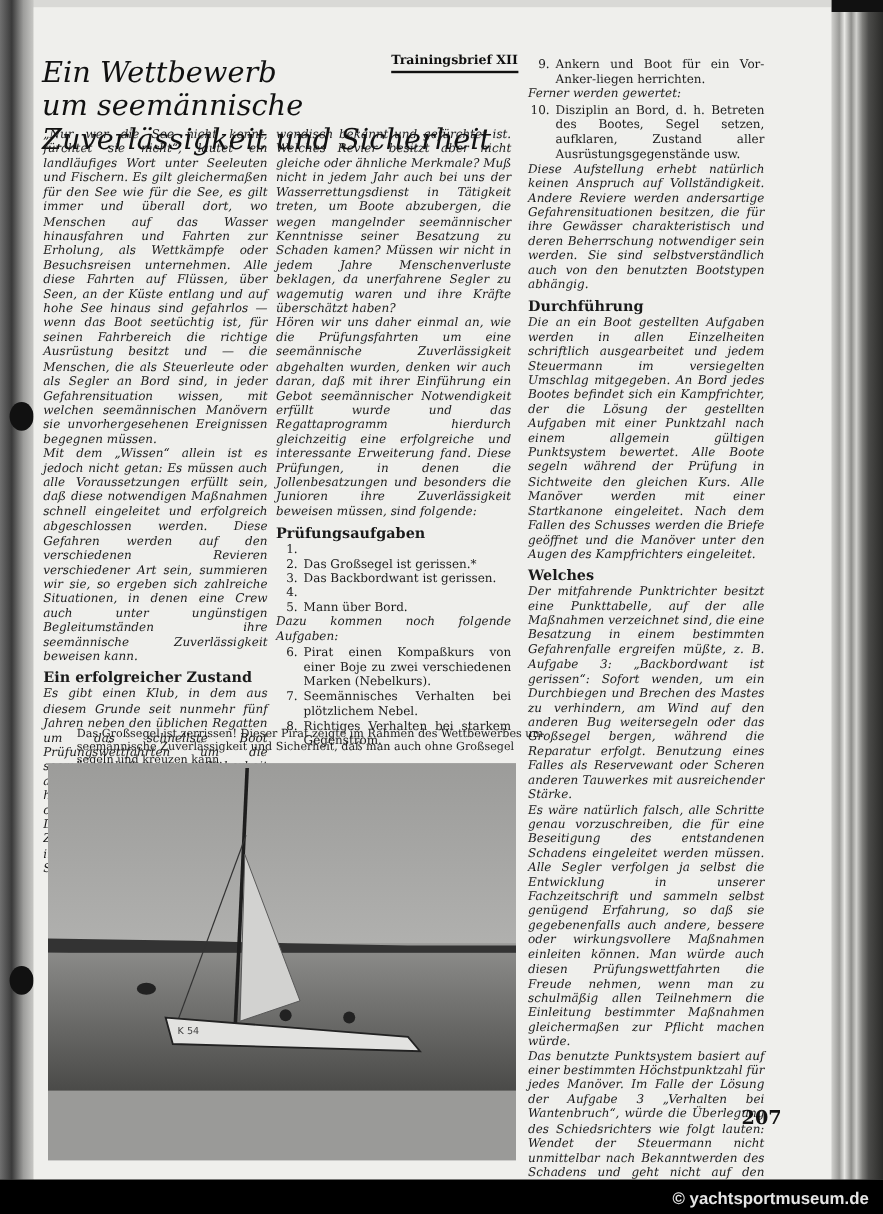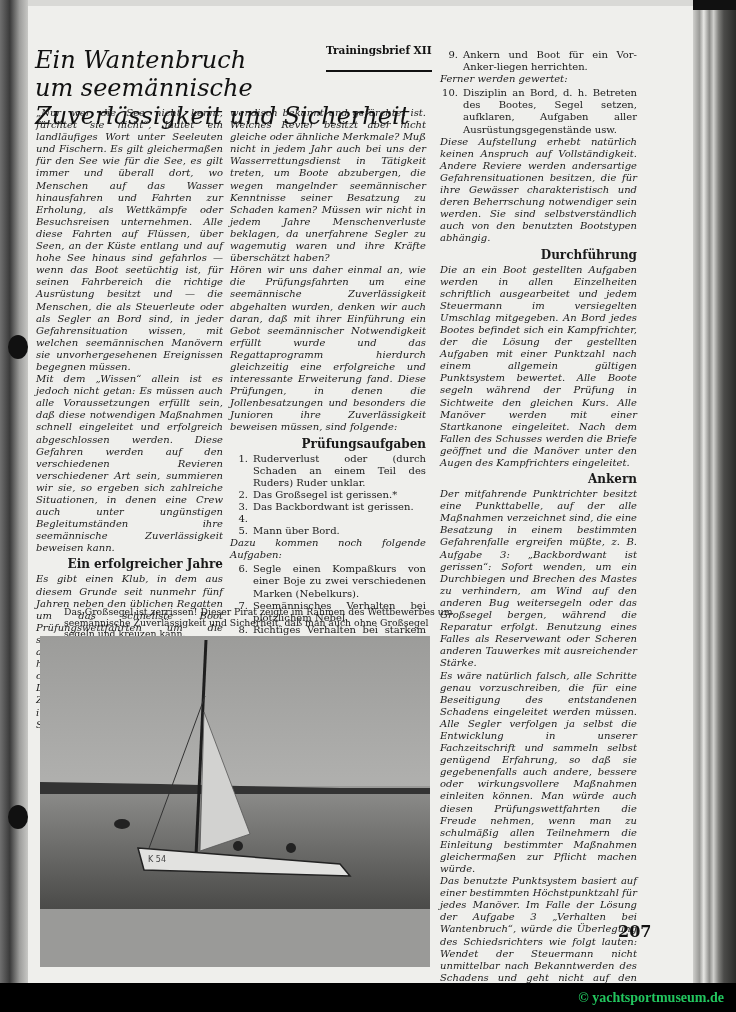--- a/index.html
+++ b/index.html
@@ -30,44 +30,44 @@
   }
   .spine-top {
     position:absolute; left:693px; top:0; width:43px; height:10px;
     background:#111;
   }
   .footer-bar {
     position:absolute; left:0; top:983px; width:736px; height:29px;
     background:#000;
   }
   .watermark {
-    position:absolute; right:12px; top:990px; color:#22c55e;
-    font-family:Liberation Serif, serif; font-size:14px; font-weight:bold;
+    position:absolute; right:12px; top:990px; color:#e5e5e5;
+    font-family:Liberation Sans, sans-serif; font-size:14px; font-weight:bold;
   }
   .title {
     position:absolute; left:35px; top:46px; width:400px;
     font-family:"DejaVu Serif", serif; font-style:italic; color:#111;
     line-height:28px;
   }
   .title .l1 { font-size:24px; display:block; }
   .title .l2 { font-size:24px; display:block;font-style:italic; }
   .series {
     position:absolute; left:326px; top:44px; font-size:10.5px; font-weight:bold;
-    border-bottom:2px solid #111; padding-bottom:14px; color:#111;
+    border-bottom:2px solid #111; padding-bottom:3px; color:#111;
   }
   .col {
     position:absolute; font-size:10px; line-height:12.1px; color:#1a1a1a;
     text-align:justify;
   }
   .col p { margin:0;font-style:italic; }
   .col1 { left:36px; top:107px; width:187px; }
   .col2 { left:230px; top:107px; width:196px; }
   .col3 { left:440px; top:47px; width:197px; }
   .subhead {
-    font-weight:bold; font-size:12px; text-align:right; margin:3px 0 2px 0; line-height:14px;
+    font-weight:bold; font-size:12px; text-align:left; margin:3px 0 2px 0; line-height:14px;
   }
   ol.tasks { list-style:none; margin:2px 0 0 0; padding:0; }
   ol.tasks li { display:flex; }
   ol.tasks li .n { width:18px; flex:0 0 18px; text-align:right; padding-right:5px; }
   ol.tasks li .t { flex:1; }
   .caption {
     position:absolute; left:36px; top:606px; width:393px;
     font-size:9.3px; line-height:11.2px; color:#1a1a1a;margin-left:28px;
   }
   .photo {
@@ -83,40 +83,39 @@
 
 <div class="scan"></div>
 <div class="binding-left"></div>
 <div class="hole" style="top:335px"></div>
 <div class="hole" style="top:805px"></div>
 <div class="page"></div>
 <div class="spine-right"></div>
 <div class="spine-top"></div>
 
 <div class="title">
-  <span class="l1">Ein Wantenbruch</span>
+  <span class="l1">Ein Wettbewerb</span>
   <span class="l2">um seemännische Zuverlässigkeit und Sicherheit</span>
 </div>
 <div class="series">Trainingsbrief XII</div>
 
 <div class="col col1">
   <p>„Nur wer die See nicht kennt, fürchtet sie nicht“, lautet ein landläufiges Wort unter Seeleuten und Fischern. Es gilt gleichermaßen für den See wie für die See, es gilt immer und überall dort, wo Menschen auf das Wasser hinausfahren und Fahrten zur Erholung, als Wettkämpfe oder Besuchsreisen unternehmen. Alle diese Fahrten auf Flüssen, über Seen, an der Küste entlang und auf hohe See hinaus sind gefahrlos — wenn das Boot seetüchtig ist, für seinen Fahrbereich die richtige Ausrüstung besitzt und — die Menschen, die als Steuerleute oder als Segler an Bord sind, in jeder Gefahrensituation wissen, mit welchen seemännischen Manövern sie unvorhergesehenen Ereignissen begegnen müssen.</p>
   <p>Mit dem „Wissen“ allein ist es jedoch nicht getan: Es müssen auch alle Voraussetzungen erfüllt sein, daß diese notwendigen Maßnahmen schnell eingeleitet und erfolgreich abgeschlossen werden. Diese Gefahren werden auf den verschiedenen Revieren verschiedener Art sein, summieren wir sie, so ergeben sich zahlreiche Situationen, in denen eine Crew auch unter ungünstigen Begleitumständen ihre seemännische Zuverlässigkeit beweisen kann.</p>
-  <div class="subhead">Ein erfolgreicher Jahre</div>
+  <div class="subhead">Ein erfolgreicher Zustand</div>
   <p>Es gibt einen Klub, in dem aus diesem Grunde seit nunmehr fünf Jahren neben den üblichen Regatten um das schnellste Boot Prüfungswettfahrten um die seemännische“ Sicherheit abgehalten werden. Die Teilnahme hieran ist besonders für Junioren obligatorisch. Der Gedanke zur Durchführung dieser Zuverlässigkeitsprüfungen entstand in einem Revier am Long Island Sund, der als besonders wetter-</p>
 </div>
 
 <div class="col col2">
   <p>wendisch bekannt und gefürchtet ist. Welches Revier besitzt aber nicht gleiche oder ähnliche Merkmale? Muß nicht in jedem Jahr auch bei uns der Wasserrettungsdienst in Tätigkeit treten, um Boote abzubergen, die wegen mangelnder seemännischer Kenntnisse seiner Besatzung zu Schaden kamen? Müssen wir nicht in jedem Jahre Menschenverluste beklagen, da unerfahrene Segler zu wagemutig waren und ihre Kräfte überschätzt haben?</p>
   <p>Hören wir uns daher einmal an, wie die Prüfungsfahrten um eine seemännische Zuverlässigkeit abgehalten wurden, denken wir auch daran, daß mit ihrer Einführung ein Gebot seemännischer Notwendigkeit erfüllt wurde und das Regattaprogramm hierdurch gleichzeitig eine erfolgreiche und interessante Erweiterung fand. Diese Prüfungen, in denen die Jollenbesatzungen und besonders die Junioren ihre Zuverlässigkeit beweisen müssen, sind folgende:</p>
   <div class="subhead">Prüfungsaufgaben</div>
   <ol class="tasks">
     <li>
         <span class="n">1.</span>
-        <span class="t">Ruderverlust oder (durch Schaden an einem Teil des Ruders) Ruder unklar.</span>
       </li>
     <li>
         <span class="n">2.</span>
         <span class="t">Das Großsegel ist gerissen.*</span>
       </li>
     <li>
         <span class="n">3.</span>
         <span class="t">Das Backbordwant ist gerissen.</span>
       </li>
     <li>
@@ -124,21 +123,21 @@
       </li>
     <li>
         <span class="n">5.</span>
         <span class="t">Mann über Bord.</span>
       </li>
   </ol>
   <p style="margin-top:0">Dazu kommen noch folgende Aufgaben:</p>
   <ol class="tasks">
     <li>
         <span class="n">6.</span>
-        <span class="t">Segle einen Kompaßkurs von einer Boje zu zwei verschiedenen Marken (Nebelkurs).</span>
+        <span class="t">Pirat einen Kompaßkurs von einer Boje zu zwei verschiedenen Marken (Nebelkurs).</span>
       </li>
     <li>
         <span class="n">7.</span>
         <span class="t">Seemännisches Verhalten bei plötzlichem Nebel.</span>
       </li>
     <li>
         <span class="n">8.</span>
         <span class="t">Richtiges Verhalten bei starkem Gegenstrom.</span>
       </li>
   </ol>
@@ -148,27 +147,27 @@
   <ol class="tasks">
     <li>
         <span class="n">9.</span>
         <span class="t">Ankern und Boot für ein Vor-Anker-liegen herrichten.</span>
       </li>
   </ol>
   <p>Ferner werden gewertet:</p>
   <ol class="tasks">
     <li>
         <span class="n">10.</span>
-        <span class="t">Disziplin an Bord, d. h. Betreten des Bootes, Segel setzen, aufklaren, Aufgaben aller Ausrüstungsgegenstände usw.</span>
+        <span class="t">Disziplin an Bord, d. h. Betreten des Bootes, Segel setzen, aufklaren, Zustand aller Ausrüstungsgegenstände usw.</span>
       </li>
   </ol>
   <p>Diese Aufstellung erhebt natürlich keinen Anspruch auf Vollständigkeit. Andere Reviere werden andersartige Gefahrensituationen besitzen, die für ihre Gewässer charakteristisch und deren Beherrschung notwendiger sein werden. Sie sind selbstverständlich auch von den benutzten Bootstypen abhängig.</p>
   <div class="subhead">Durchführung</div>
   <p>Die an ein Boot gestellten Aufgaben werden in allen Einzelheiten schriftlich ausgearbeitet und jedem Steuermann im versiegelten Umschlag mitgegeben. An Bord jedes Bootes befindet sich ein Kampfrichter, der die Lösung der gestellten Aufgaben mit einer Punktzahl nach einem allgemein gültigen Punktsystem bewertet. Alle Boote segeln während der Prüfung in Sichtweite den gleichen Kurs. Alle Manöver werden mit einer Startkanone eingeleitet. Nach dem Fallen des Schusses werden die Briefe geöffnet und die Manöver unter den Augen des Kampfrichters eingeleitet.</p>
-  <div class="subhead">Ankern</div>
+  <div class="subhead">Welches</div>
   <p>Der mitfahrende Punktrichter besitzt eine Punkttabelle, auf der alle Maßnahmen verzeichnet sind, die eine Besatzung in einem bestimmten Gefahrenfalle ergreifen müßte, z. B. Aufgabe 3: „Backbordwant ist gerissen“: Sofort wenden, um ein Durchbiegen und Brechen des Mastes zu verhindern, am Wind auf den anderen Bug weitersegeln oder das Großsegel bergen, während die Reparatur erfolgt. Benutzung eines Falles als Reservewant oder Scheren anderen Tauwerkes mit ausreichender Stärke.</p>
   <p>Es wäre natürlich falsch, alle Schritte genau vorzuschreiben, die für eine Beseitigung des entstandenen Schadens eingeleitet werden müssen. Alle Segler verfolgen ja selbst die Entwicklung in unserer Fachzeitschrift und sammeln selbst genügend Erfahrung, so daß sie gegebenenfalls auch andere, bessere oder wirkungsvollere Maßnahmen einleiten können. Man würde auch diesen Prüfungswettfahrten die Freude nehmen, wenn man zu schulmäßig allen Teilnehmern die Einleitung bestimmter Maßnahmen gleichermaßen zur Pflicht machen würde.</p>
   <p>Das benutzte Punktsystem basiert auf einer bestimmten Höchstpunktzahl für jedes Manöver. Im Falle der Lösung der Aufgabe 3 „Verhalten bei Wantenbruch“, würde die Überlegung des Schiedsrichters wie folgt lauten: Wendet der Steuermann nicht unmittelbar nach Bekanntwerden des Schadens und geht nicht auf den anderen Bug, dann erhält er Null Punkte und hat diese Aufgabe nicht gelöst. Alle richtigen Maßnahmen, die er hinterher einleitet, werden nur einen reinen theoreti-</p>
 </div>
 
 <div class="caption">Das Großsegel ist zerrissen! Dieser Pirat zeigte im Rahmen des Wettbewerbes um seemännische Zuverlässigkeit und Sicherheit, daß man auch ohne Großsegel segeln und kreuzen kann.</div>
 
 <div class="photo">
   <svg width="390" height="273" viewBox="0 0 390 273">
     <defs>

